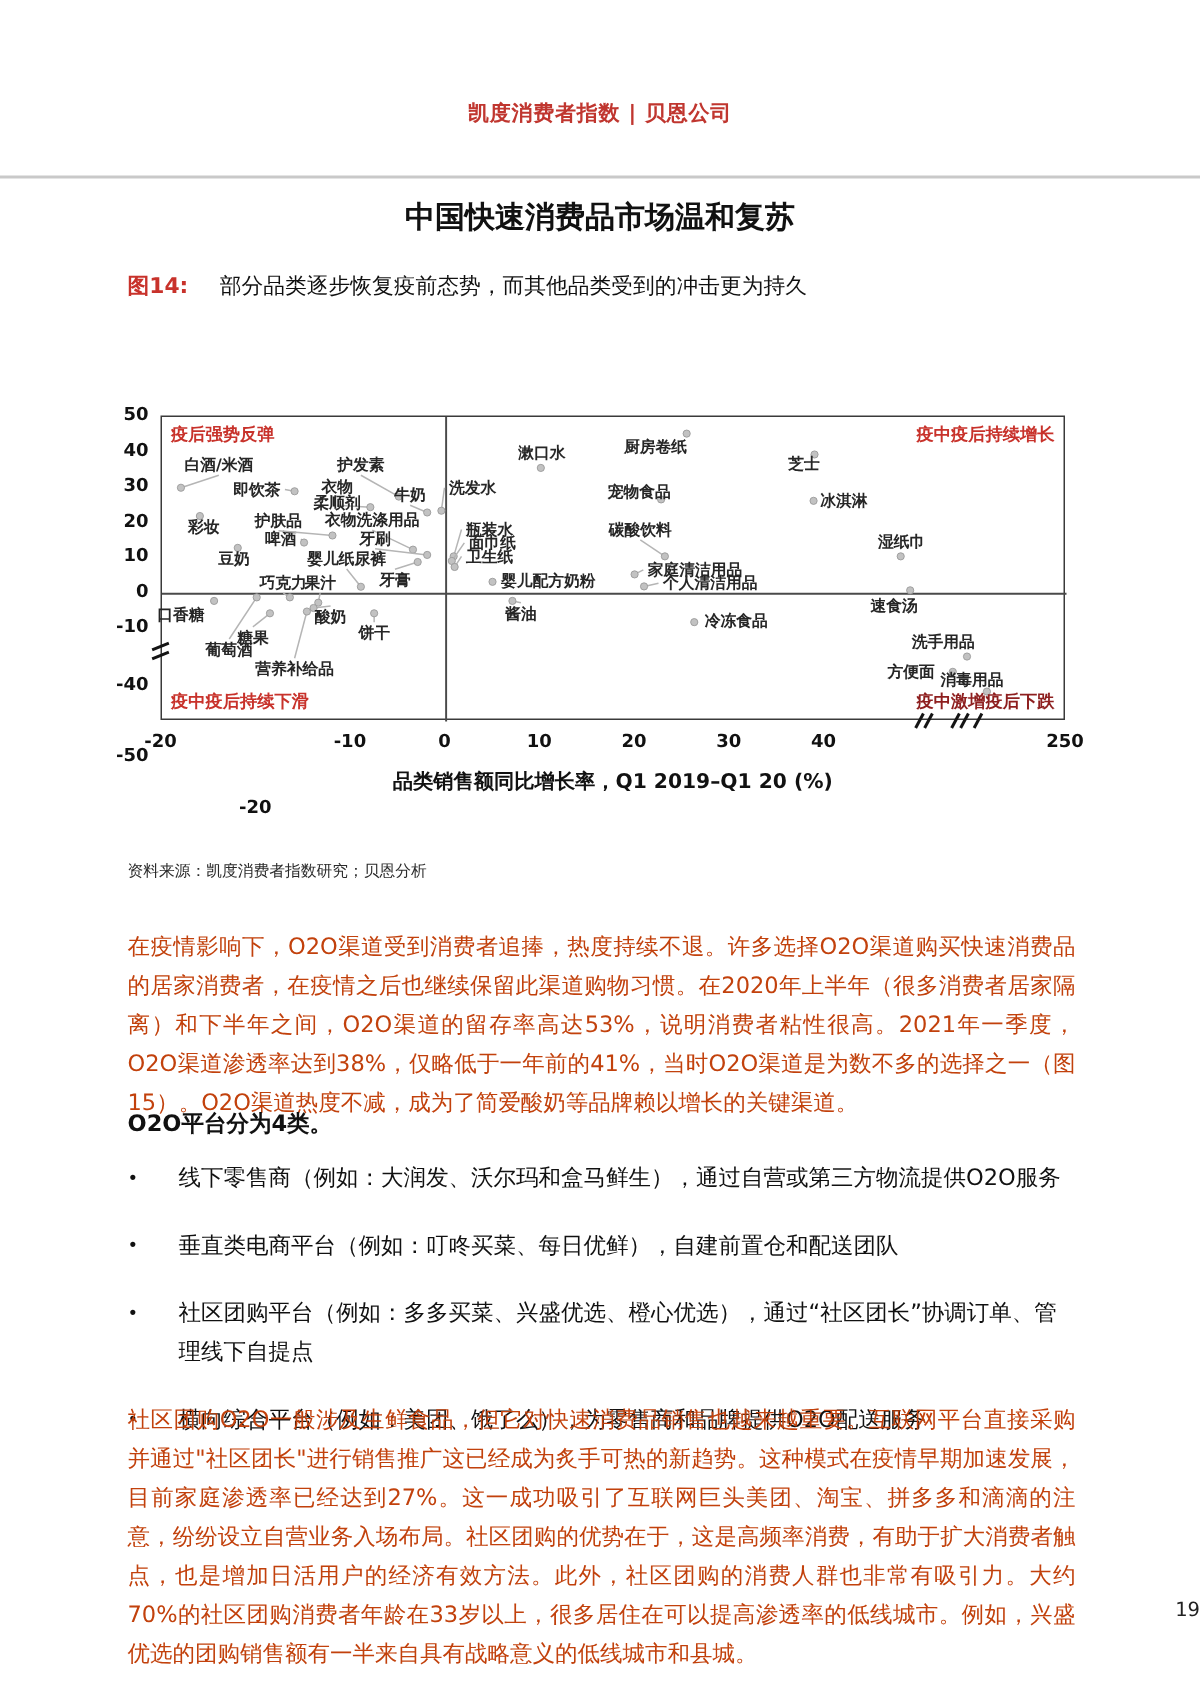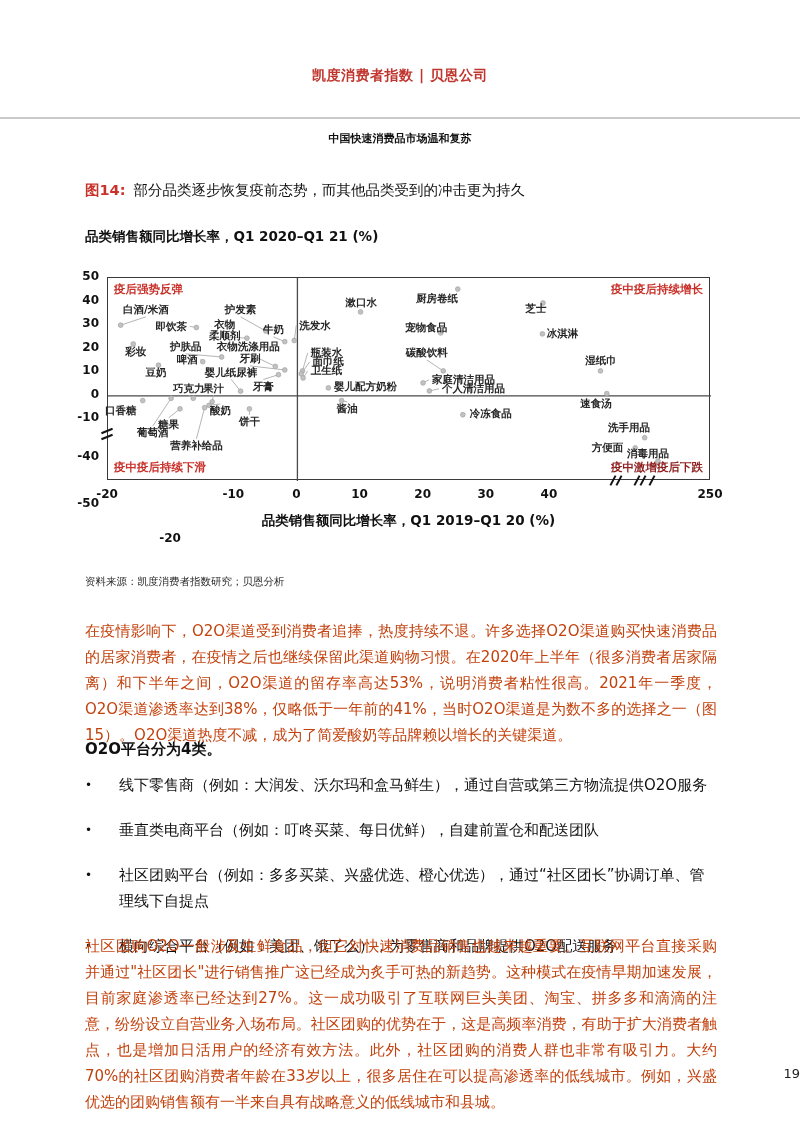--- a/index.html
+++ b/index.html
@@ -2,23 +2,23 @@
 <html><head>
 <meta charset="utf-8">
 <style>
   html,body{margin:0;padding:0;background:#ffffff;}
   .page{position:relative;width:800px;height:1130px;background:#fff;overflow:hidden;
         font-family:"DejaVu Sans",sans-serif;color:#1a1a1a;}
   .report-header{position:absolute;top:67px;left:0;width:800px;text-align:center;
         font-size:14px;font-weight:bold;color:#c0362f;letter-spacing:.5px;}
   .divider{position:absolute;top:117px;left:0;width:800px;height:2px;background:#c9c9c9;}
   .page-subtitle{position:absolute;top:131px;left:0;width:800px;text-align:center;
-        font-size:11px;font-weight:bold;color:#111;}
+        font-size:20px;font-weight:bold;color:#111;}
   .fig-caption{position:absolute;top:181px;left:85px;width:640px;font-size:14.5px;color:#111;}
-  .fig-label{color:#c8322b;font-weight:bold;margin-right:8px;}
+  .fig-label{color:#c8322b;font-weight:bold;margin-right:21px;}
   .chart-title{position:absolute;top:228px;left:85px;font-size:13.5px;font-weight:bold;color:#111;}
   
   .plot{position:absolute;left:107px;top:277px;width:603px;height:203px;
         border:1.5px solid #3a3a3a;box-sizing:border-box;}
   #plot-svg{position:absolute;left:0;top:0;overflow:visible;}
   .ytick{position:absolute;left:55px;width:44px;text-align:right;font-size:12px;
         font-weight:bold;color:#111;}
   .xtick{position:absolute;top:487px;width:44px;text-align:center;font-size:12px;
         font-weight:bold;color:#111;}
   .quad{position:absolute;font-size:11.5px;font-weight:bold;white-space:nowrap;}
@@ -51,21 +51,20 @@
 
 <div class="page">
   <div class="report-header">凯度消费者指数 | 贝恩公司</div>
   <div class="divider"></div>
   <div class="page-subtitle">中国快速消费品市场温和复苏</div>
 
   <div class="fig-caption">
     <span class="fig-label">图14:</span><span>部分品类逐步恢复疫前态势，而其他品类受到的冲击更为持久</span>
   </div>
 
-  <div class="chart-title">品类销售额同比增长率，Q1 2020–Q1 21 (%)</div>
 
   <div>
     <div id="y-ticks">
         <span class="ytick" style="top: 269px;">50</span>
         <span class="ytick" style="top: 292.579px;">40</span>
         <span class="ytick" style="top: 316.158px;">30</span>
         <span class="ytick" style="top: 339.738px;">20</span>
         <span class="ytick" style="top: 363.317px;">10</span>
         <span class="ytick" style="top: 386.896px;">0</span>
         <span class="ytick" style="top: 410.475px;">-10</span>

